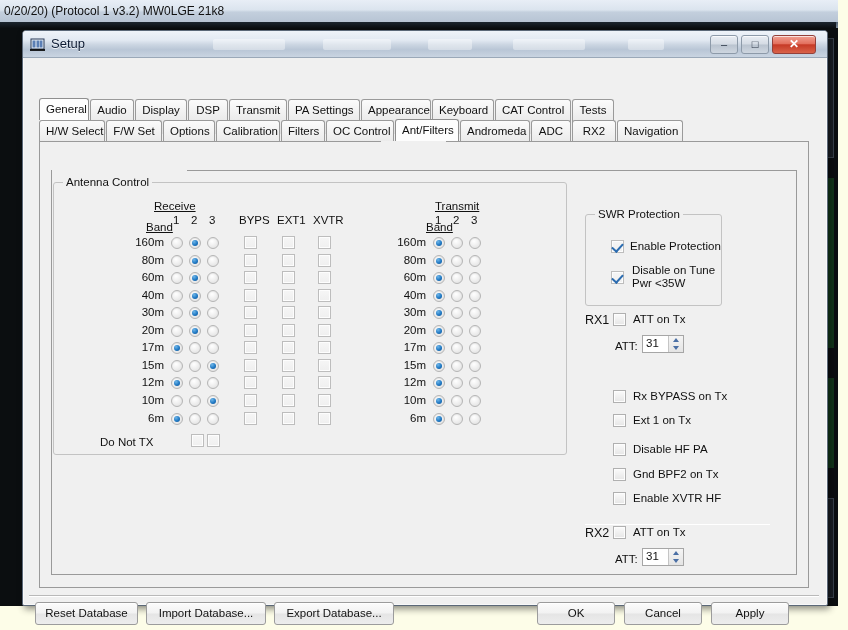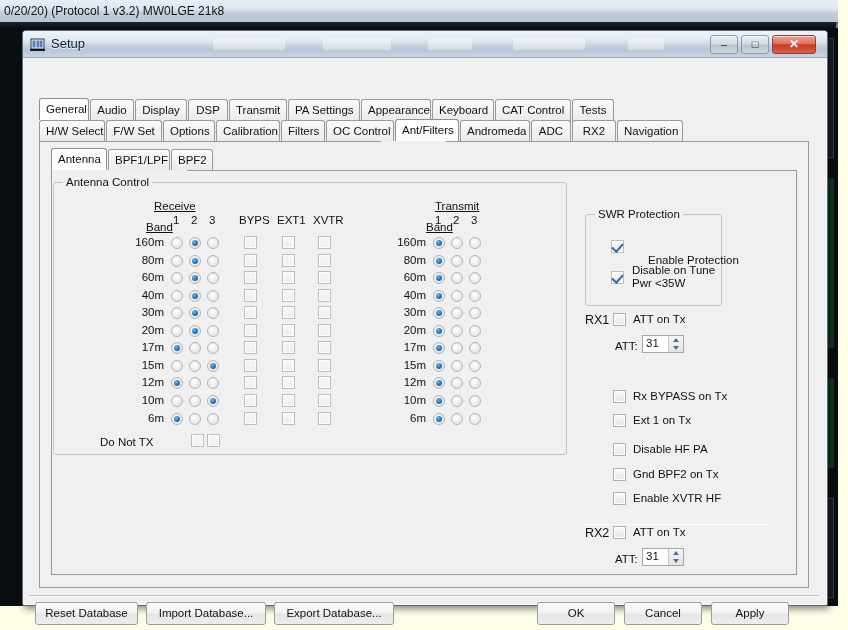--- a/index.html
+++ b/index.html
@@ -312,25 +312,20 @@
         <div class="tab" style="left:421px; width:70px;"><span>Andromeda</span></div>
         <div class="tab" style="left:492px; width:40px;"><span>ADC</span></div>
         <div class="tab" style="left:533px; width:44px;"><span>RX2</span></div>
         <div class="tab" style="left:578px; width:66px;"><span>Navigation</span></div>
       </div>
 
       <div class="panel" style="left:14px; top:83px; width:770px; height:447px; border-top:none;"></div>
       <div class="tabline" style="left:14px; top:83px; width:342px;"></div>
       <div class="tabline" style="left:421px; top:83px; width:363px;"></div>
 
-      <div class="tabrow" style="left:26px; top:91px; width:740px;">
-        <div class="tab selected" style="left:0px;  width:56px; top:-1px;"><span>Antenna</span></div>
-        <div class="tab" style="left:57px; width:62px;"><span>BPF1/LPF</span></div>
-        <div class="tab" style="left:120px;width:42px;"><span>BPF2</span></div>
-      </div>
       <div class="panel" style="left:26px; top:112px; width:746px; height:405px; border-top:none;"></div>
       <div class="tabline" style="left:26px; top:112px; width:1px;"></div>
       <div class="tabline" style="left:162px; top:112px; width:610px;"></div>
 
       <div class="groupbox" style="left:28px; top:124px; width:514px; height:273px;">
         <span class="gb-title">Antenna Control</span>
 
         <span class="lbl u" style="left:52px; top:17px;">Receive</span>
         <span class="lbl u" style="left:44px; top:38px;">Band</span>
         <span class="lbl" style="left:119px; top:31px;">1</span>
@@ -472,21 +467,21 @@
 
         <span class="lbl" style="left:46px; top:253px;">Do Not TX</span>
         <span class="cbx dis" style="left:137px; top:251px;"></span>
         <span class="cbx dis" style="left:153px; top:251px;"></span>
       </div>
 
       <div class="groupbox" style="left:560px; top:156px; width:137px; height:92px;">
         <span class="gb-title">SWR Protection</span>
 
         <span class="cbx on dis" style="left:25px; top:25px;"></span>
-        <span class="lbl" style="left:62px; top:25px;margin-top:14px;">Enable Protection</span>
+        <span class="lbl" style="left:44px; top:25px;">Enable Protection</span>
 
         <span class="cbx on dis" style="left:25px; top:56px;"></span>
         <span class="lbl" style="left:46px; top:49px;">Disable on Tune</span>
         <span class="lbl" style="left:46px; top:62px;">Pwr &lt;35W</span>
       </div>
 
       <span class="lbl" style="left:560px; top:255px; font-size:12.5px;">RX1</span>
       <span class="cbx" style="left:588px; top:255px;"></span>
       <span class="lbl" style="left:608px; top:255px;">ATT on Tx</span>
 

